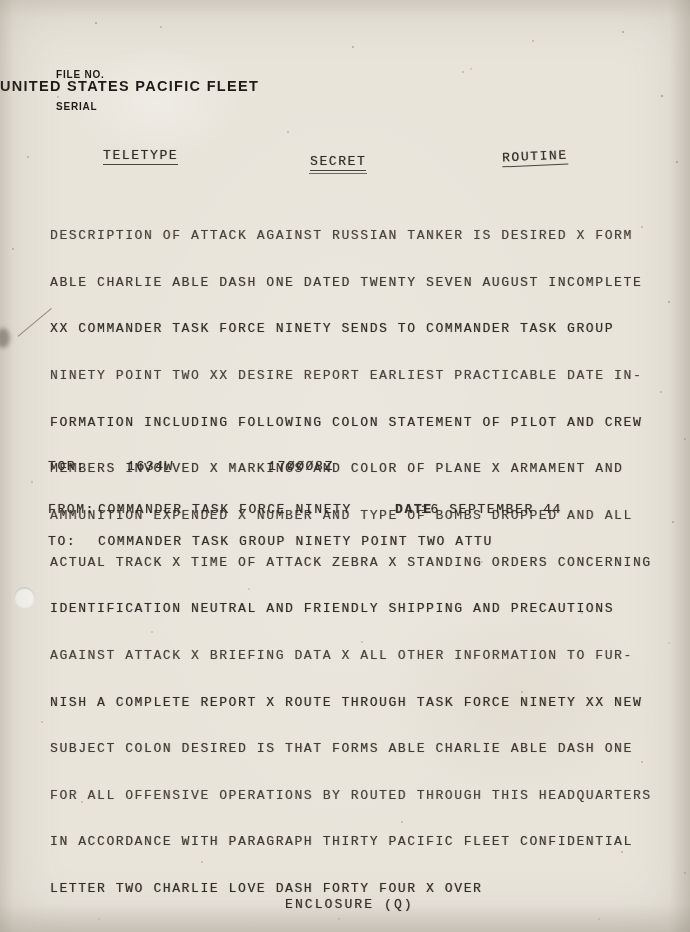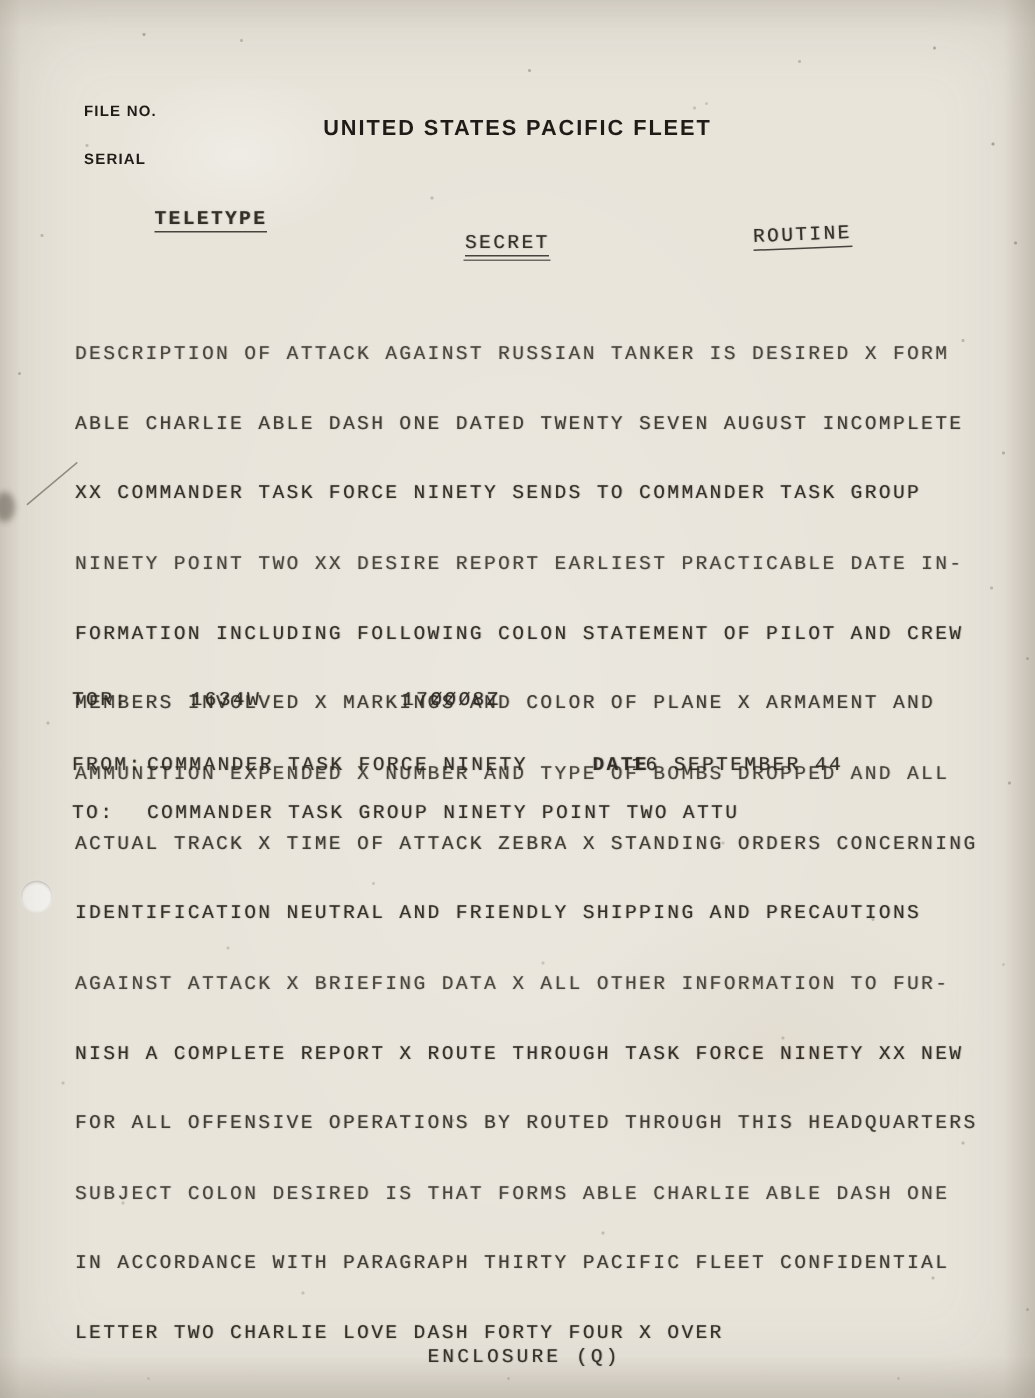--- a/index.html
+++ b/index.html
@@ -20,21 +20,21 @@
     content:""; position:absolute; inset:0; pointer-events:none;
     box-shadow: inset 0 0 55px 6px rgba(112,102,86,0.20);
   }
   .abs { position:absolute; }
   
   .printed {
     font-family:"Liberation Sans","DejaVu Sans",sans-serif;
     font-weight:bold; color:#1f1c18;
   }
   .corner-label { font-size:10px; letter-spacing:0.8px;margin-left:40px; }
-  .letterhead { left:0; right:0; top:79px; text-align:center; line-height:1.1; }
+  .letterhead { left:0; right:0; top:79px; line-height:1.1; }
   .lh1 { font-size:14.5px; letter-spacing:1.3px; }
   .lh2 { font-size:17px;   letter-spacing:1.8px; margin-top:2px; }
   
   .typed {
     color:rgba(44,39,33,0.92);
     text-shadow:0 0 1px rgba(44,39,33,0.38), 0.6px 0 0 rgba(44,39,33,0.22);
     font-size:13px; letter-spacing:1.6px; white-space:pre;
   }
   .class-row span { display:inline-block; }
   .uline  { border-bottom:1.8px solid rgba(44,39,33,0.85); padding-bottom:1px; }
@@ -99,39 +99,39 @@
 <div class="page">
 
   <div class="abs printed corner-label" style="left:16px; top:69px;">FILE NO.</div>
   <div class="abs printed corner-label" style="left:16px; top:101px;">SERIAL</div>
 
   <div class="abs letterhead">
     <div class="printed lh1">UNITED STATES PACIFIC FLEET</div>
   </div>
 
   <div class="class-row">
-    <span class="abs typed uline" style="left:103px; top:138px;font-weight:bold;">TELETYPE</span>
+    <span class="abs typed uline" style="left:103px; top:148px;">TELETYPE</span>
     <span class="abs typed uline d-uline" style="left:310px; top:152px;">SECRET</span>
     <span class="abs typed uline" style="left:502px; top:149px; transform:rotate(-2.4deg);">ROUTINE</span>
   </div>
 
   <div class="abs typed body-text">
     <div>DESCRIPTION OF ATTACK AGAINST RUSSIAN TANKER IS DESIRED X FORM</div>
     <div>ABLE CHARLIE ABLE DASH ONE DATED TWENTY SEVEN AUGUST INCOMPLETE</div>
     <div>XX COMMANDER TASK FORCE NINETY SENDS TO COMMANDER TASK GROUP</div>
     <div>NINETY POINT TWO XX DESIRE REPORT EARLIEST PRACTICABLE DATE IN-</div>
     <div>FORMATION INCLUDING FOLLOWING COLON STATEMENT OF PILOT AND CREW</div>
     <div>MEMBERS INVOLVED X MARKINGS AND COLOR OF PLANE X ARMAMENT AND</div>
     <div>AMMUNITION EXPENDED X NUMBER AND TYPE OF BOMBS DROPPED AND ALL</div>
     <div>ACTUAL TRACK X TIME OF ATTACK ZEBRA X STANDING ORDERS CONCERNING</div>
     <div>IDENTIFICATION NEUTRAL AND FRIENDLY SHIPPING AND PRECAUTIONS</div>
     <div>AGAINST ATTACK X BRIEFING DATA X ALL OTHER INFORMATION TO FUR-</div>
     <div>NISH A COMPLETE REPORT X ROUTE THROUGH TASK FORCE NINETY XX NEW</div>
+    <div>SUBJECT COLON DESIRED IS THAT FORMS ABLE CHARLIE ABLE DASH ONE</div>
     <div>FOR ALL OFFENSIVE OPERATIONS BY ROUTED THROUGH THIS HEADQUARTERS</div>
-    <div>SUBJECT COLON DESIRED IS THAT FORMS ABLE CHARLIE ABLE DASH ONE</div>
     <div>IN ACCORDANCE WITH PARAGRAPH THIRTY PACIFIC FLEET CONFIDENTIAL</div>
     <div>LETTER TWO CHARLIE LOVE DASH FORTY FOUR X OVER</div>
   </div>
 
   <div class="abs routing" style="left:0; top:459px; height:16px; width:635px;">
     <span class="typed" style="left:48px;">TOR:</span>
     <span class="typed" style="left:98px;padding-left:29px;">1634W</span>
     <span class="typed" style="left:268px;">17ØØØ8Z</span>
   </div>
 

